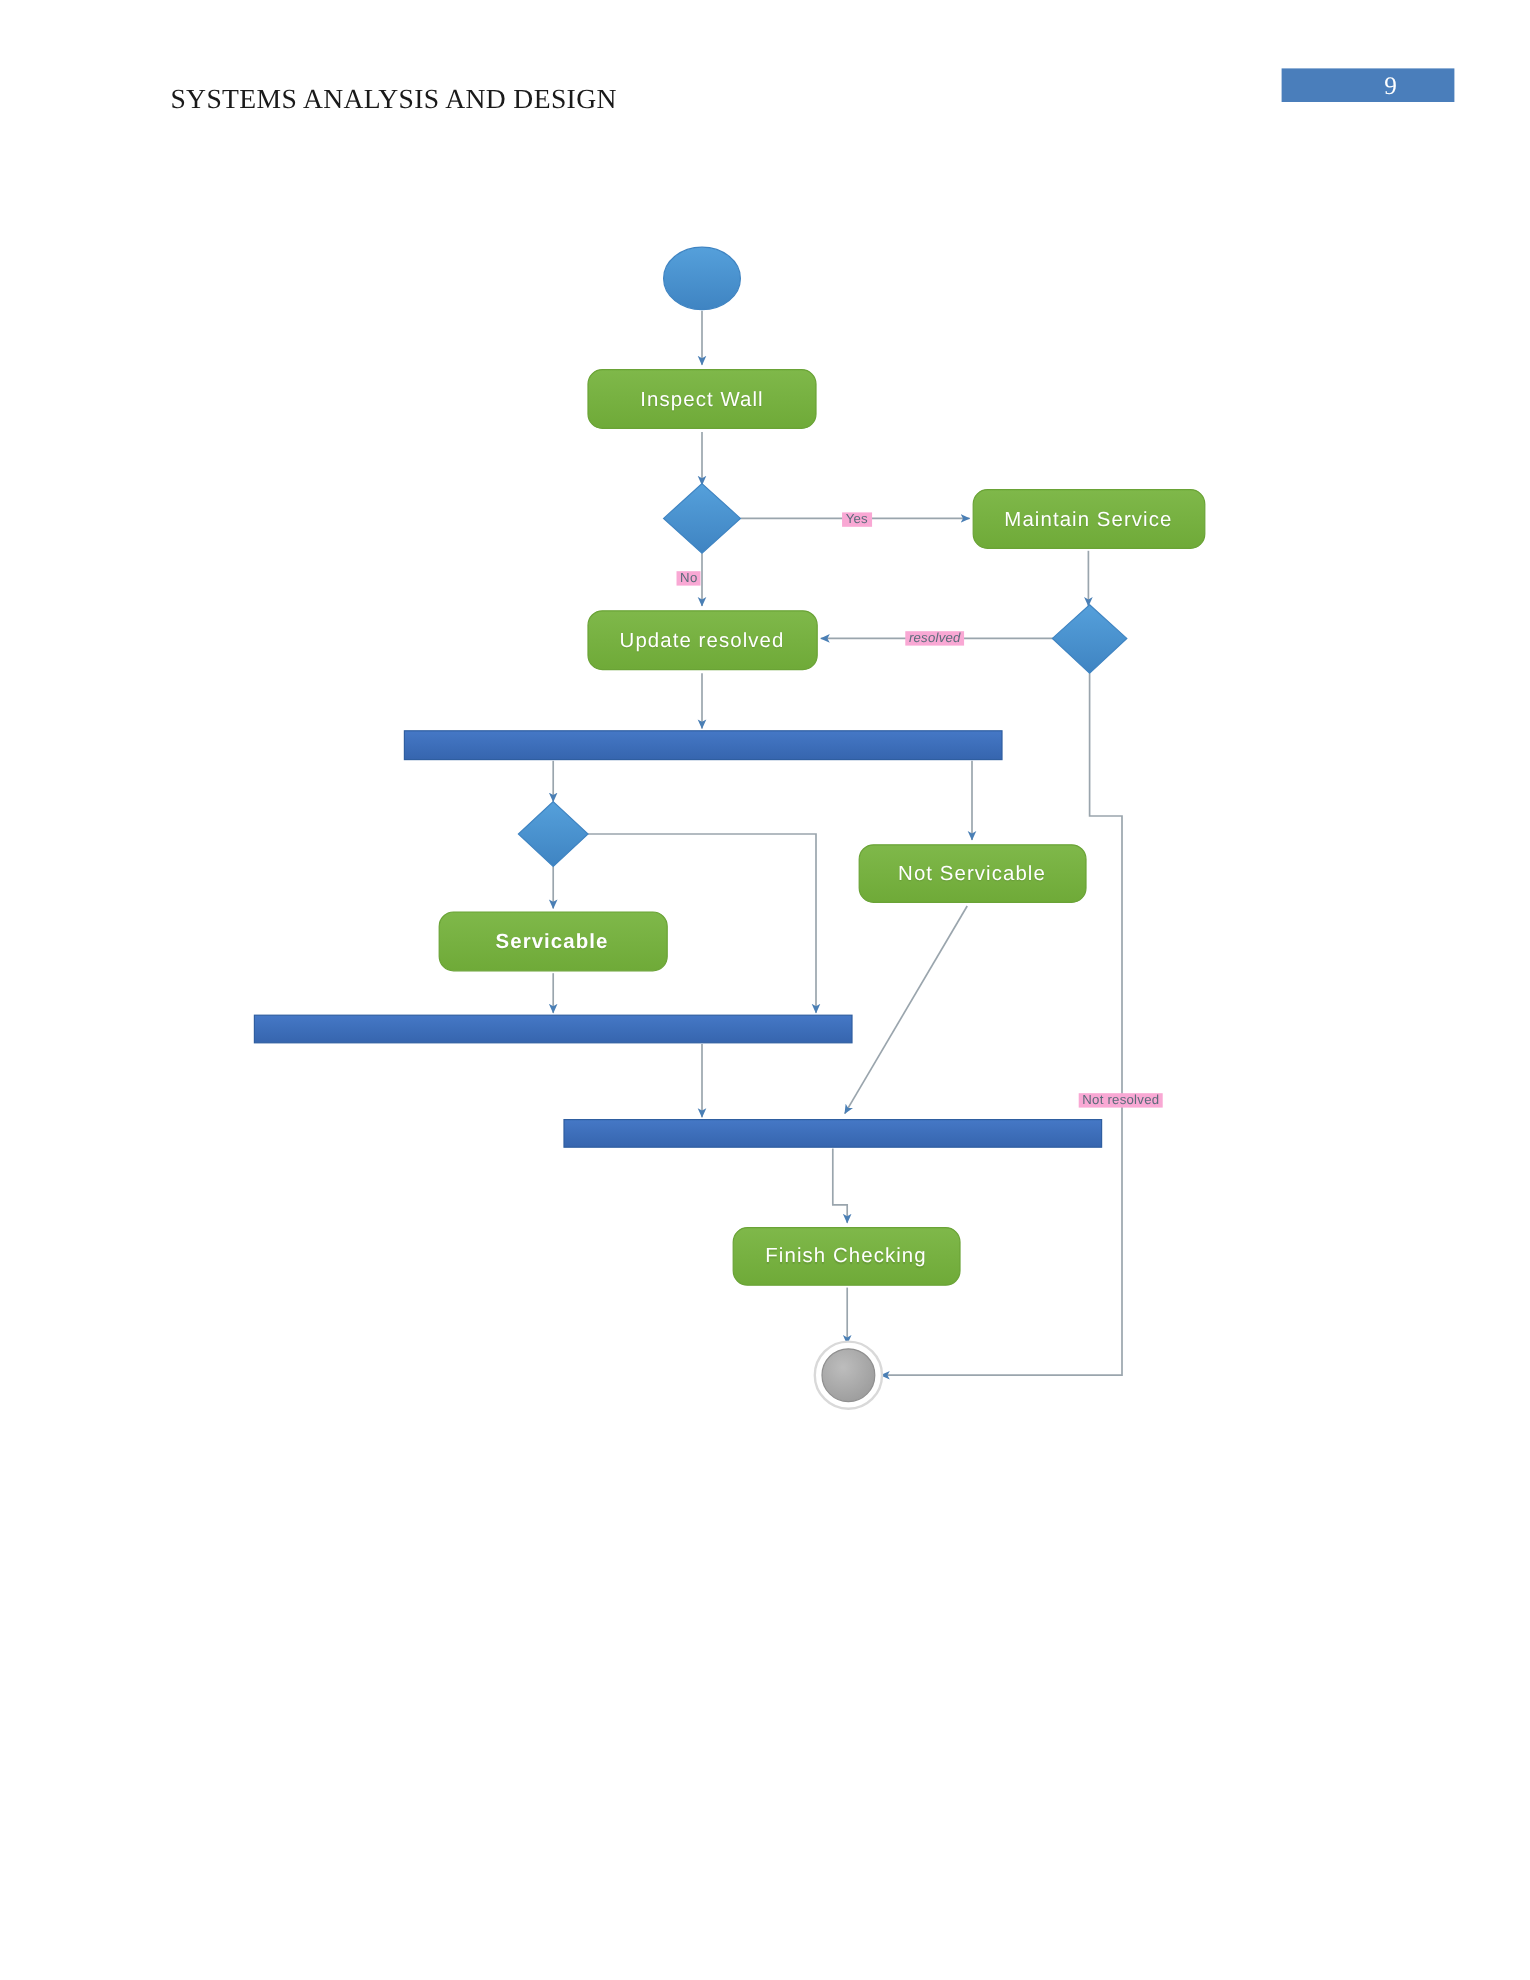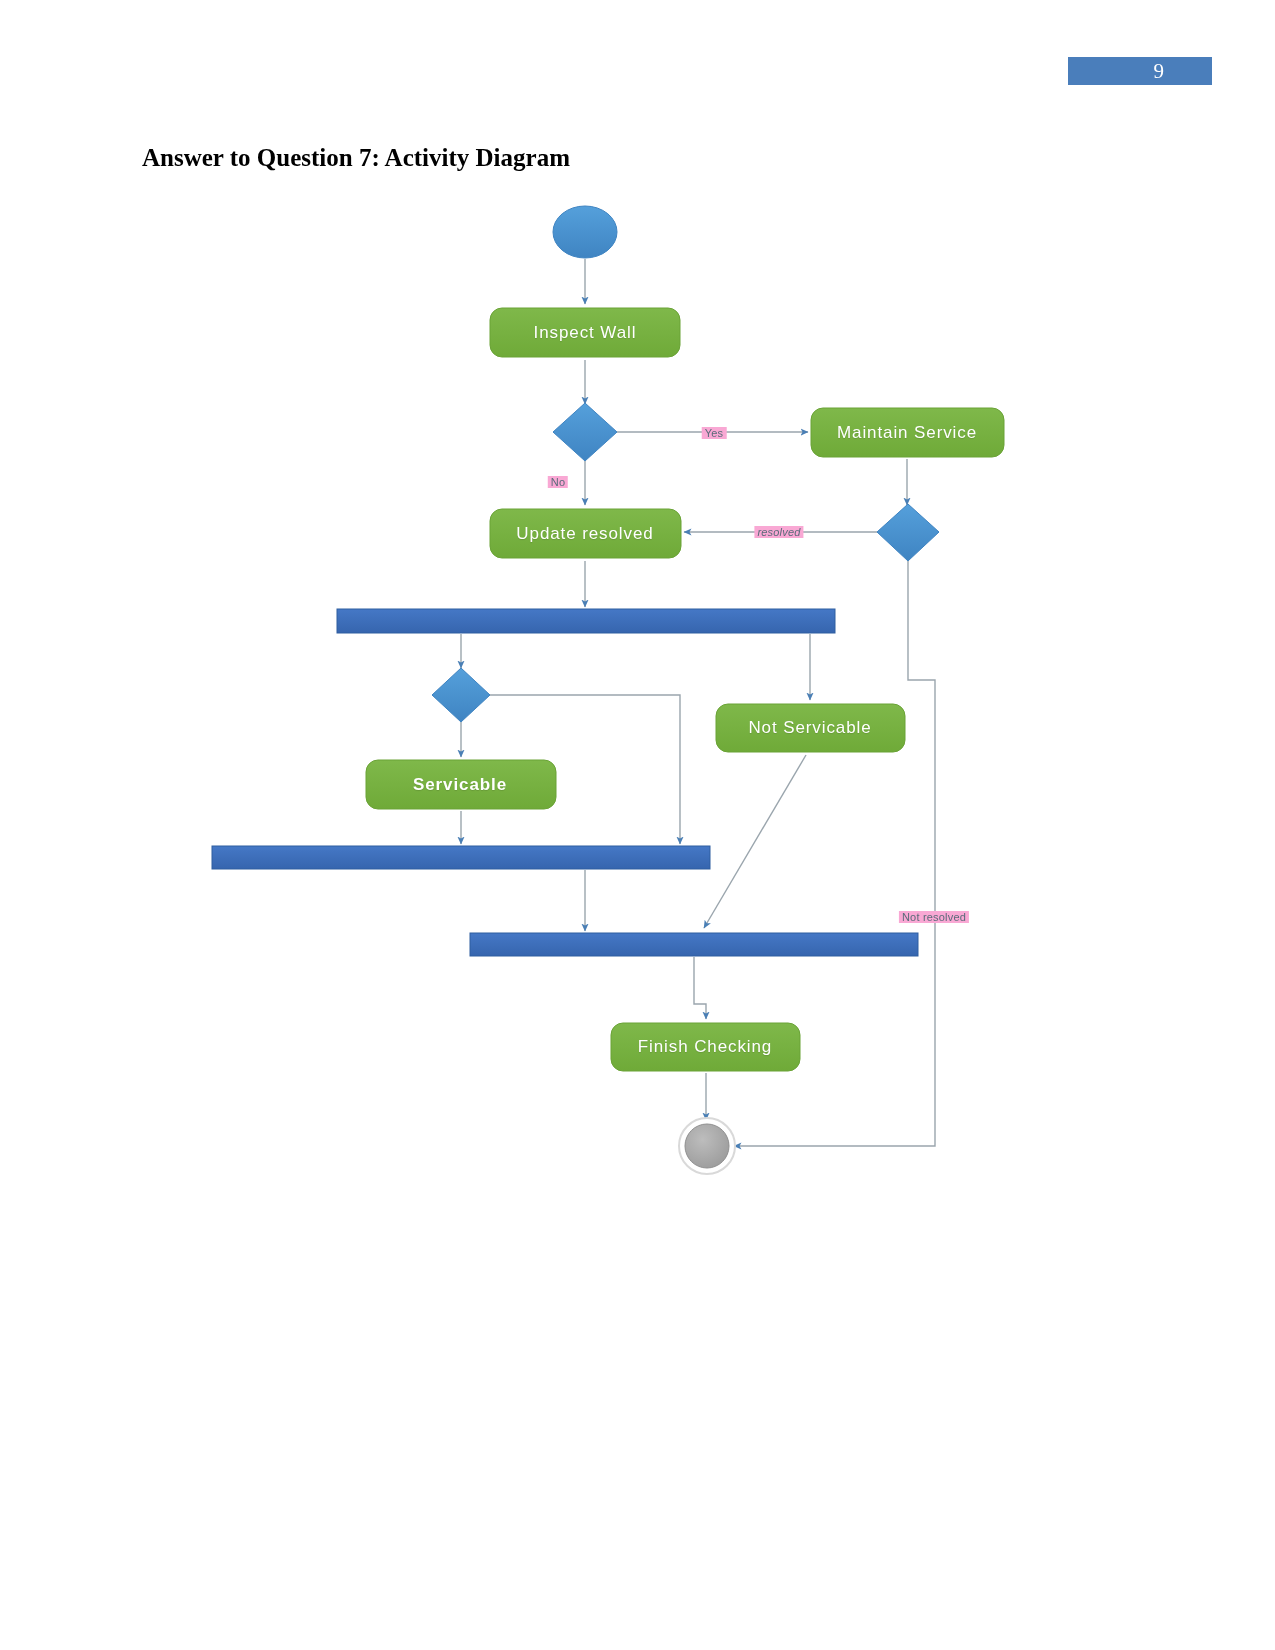--- a/index.html
+++ b/index.html
@@ -98,26 +98,26 @@
     background: #f9a8d4;
     padding: 0 3px;
     pointer-events: none;
   }
 </style>
 </head>
 <body>
 
 <div class="page">
 
+  <div class="doc-header">SYSTEMS ANALYSIS AND DESIGN</div>
 
   <div class="page-badge">
     <span class="num">9</span>
   </div>
 
-  <div class="doc-title">Answer to Question 7: Activity Diagram</div>
 
   <div class="diagram">
 
     <svg width="1275" height="1650" viewBox="0 0 1275 1650">
       <defs>
         <marker id="arrow" markerWidth="10" markerHeight="10" refX="7.5" refY="4" orient="auto" markerUnits="userSpaceOnUse">
           <path d="M0,0.4 L8,4 L0,7.6 L2,4 Z" fill="#4a7fb5"></path>
         </marker>
         <linearGradient id="greenGrad" x1="0" y1="0" x2="0" y2="1">
           <stop offset="0%" stop-color="#7fb84a"></stop>
@@ -211,20 +211,20 @@
     <div class="node-label" style="left:585px; top:534px;">Update resolved</div>
 
     <div class="node-label" style="left:810px; top:728px;">Not Servicable</div>
 
     <div class="node-label" style="left:460px; top:785px;font-weight:bold;">Servicable</div>
 
     <div class="node-label" style="left:705px; top:1047px;">Finish Checking</div>
 
     <div class="edge-label" style="left:714px; top:433px;">Yes</div>
 
-    <div class="edge-label" style="left:558px; top:482px;">No</div>
+    <div class="edge-label" style="left:574px; top:482px;">No</div>
 
     <div class="edge-label" style="left:779px; top:532px;font-style:italic;">resolved</div>
 
     <div class="edge-label" style="left:934px; top:917px;">Not resolved</div>
 
   </div>
 </div>
 
 </body></html>

